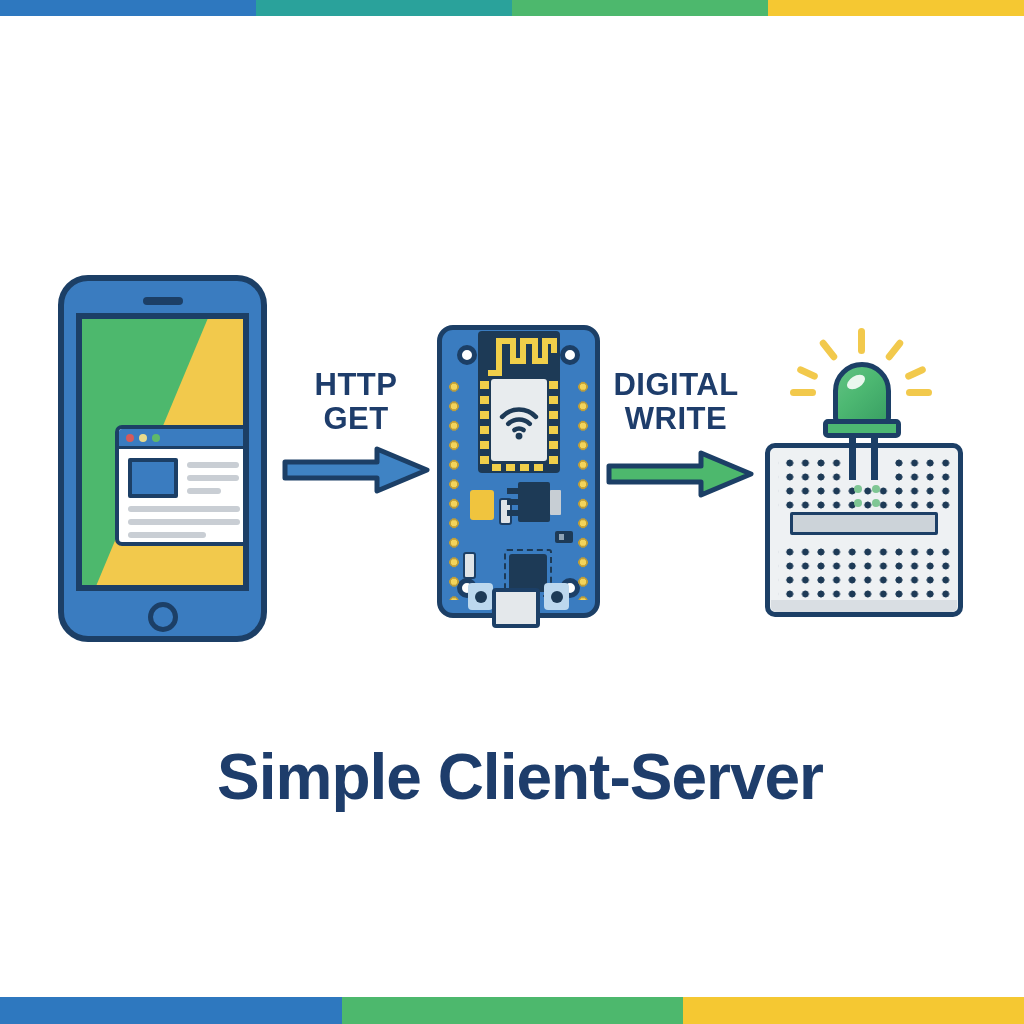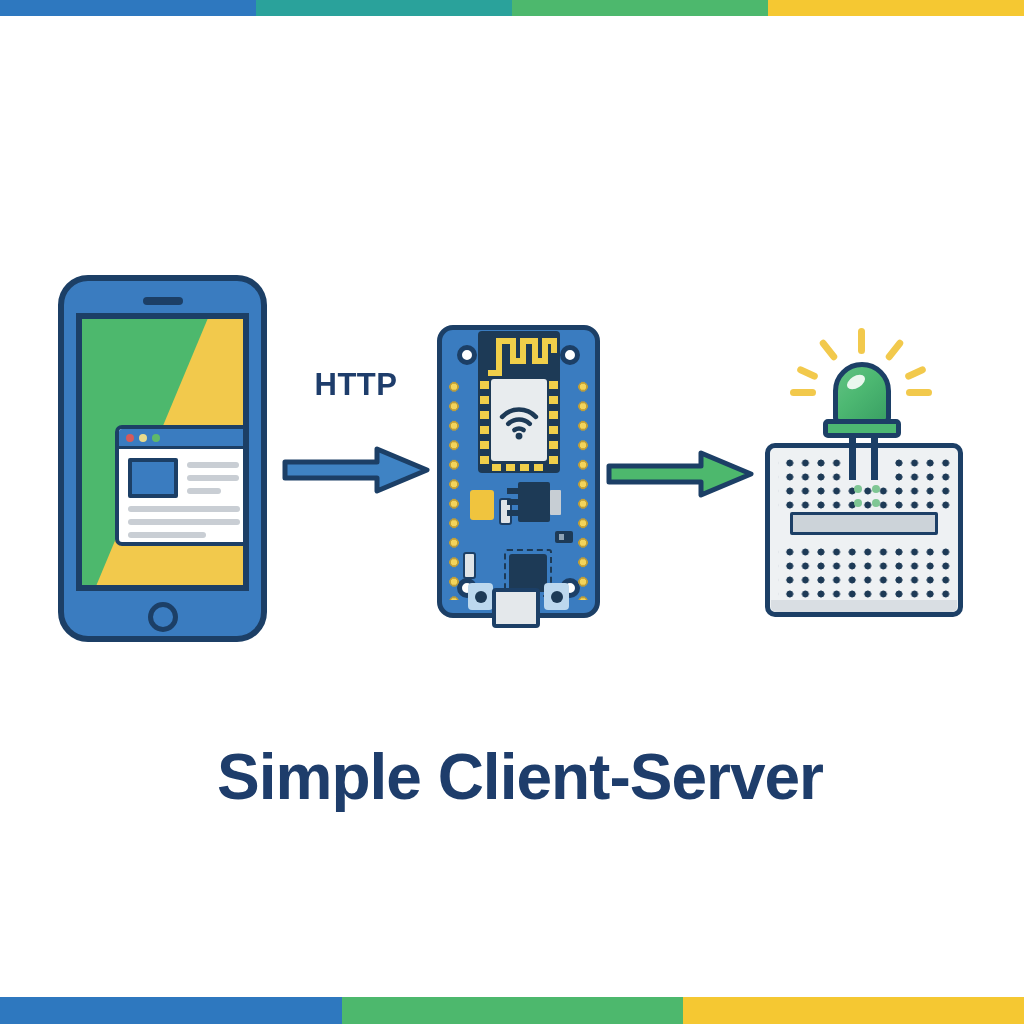--- a/index.html
+++ b/index.html
@@ -130,20 +130,21 @@
         <div class="abs b-line" style="left:9px;top:77px;width:112px"></div>
         <div class="abs b-line" style="left:9px;top:90px;width:112px"></div>
         <div class="abs b-line" style="left:9px;top:103px;width:78px"></div>
       </div>
     </div>
     <div class="abs home-btn"></div>
   </div>
 
   <div class="abs arrow-label lbl1">
     <div>HTTP</div>
+    <div>GET</div>
   </div>
   <svg class="abs arrow1" width="152" height="54" viewBox="0 0 152 54">
     <polygon points="4,19 96,19 96,6 146,27 96,48 96,35 4,35" fill="#3f83c4" stroke="#1c3f66" stroke-width="5" stroke-linejoin="round"></polygon>
   </svg>
 
   <div class="abs board">
     <div class="abs hole" style="left:15px;top:15px"></div>
     <div class="abs hole" style="left:118px;top:15px"></div>
     <div class="abs hole" style="left:15px;top:248px"></div>
     <div class="abs hole" style="left:118px;top:248px"></div>
@@ -184,20 +185,24 @@
     <div class="abs cap" style="left:21px;top:222px;width:13px;height:27px"></div>
     <div class="abs btn" style="left:26px;top:253px">
       <div class="btn-dot"></div>
     </div>
     <div class="abs btn" style="left:102px;top:253px">
       <div class="btn-dot"></div>
     </div>
     <div class="abs usb"></div>
   </div>
 
+  <div class="abs arrow-label lbl2">
+    <div>DIGITAL</div>
+    <div>WRITE</div>
+  </div>
   <svg class="abs arrow2" width="152" height="54" viewBox="0 0 152 54">
     <polygon points="4,19 96,19 96,6 146,27 96,48 96,35 4,35" fill="#4db86d" stroke="#1c3f66" stroke-width="5" stroke-linejoin="round"></polygon>
   </svg>
 
   <div class="abs ray" style="left:858px;top:328px;width:7px;height:26px"></div>
   <div class="abs ray" style="left:891px;top:338px;width:7px;height:24px;transform:rotate(38deg)"></div>
   <div class="abs ray" style="left:825px;top:338px;width:7px;height:24px;transform:rotate(-38deg)"></div>
   <div class="abs ray" style="left:912px;top:362px;width:7px;height:22px;transform:rotate(65deg)"></div>
   <div class="abs ray" style="left:804px;top:362px;width:7px;height:22px;transform:rotate(-65deg)"></div>
   <div class="abs ray" style="left:906px;top:389px;width:26px;height:7px"></div>

